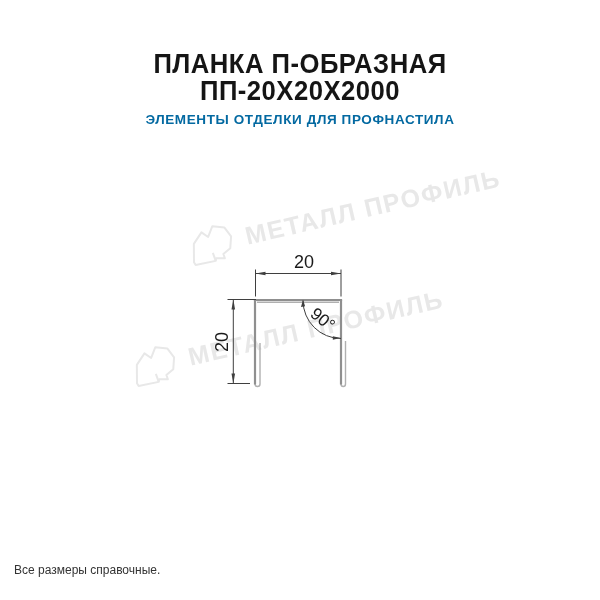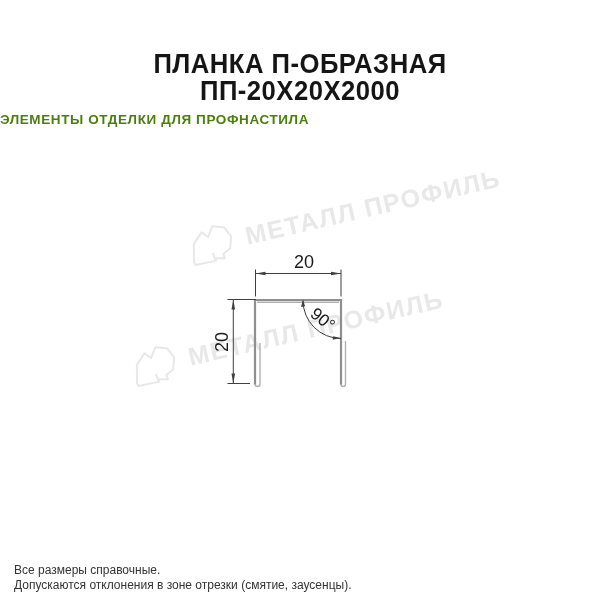--- a/index.html
+++ b/index.html
@@ -10,22 +10,22 @@
   
   .title-line{
     position:absolute;left:0;right:0;text-align:center;
     font-weight:800;font-size:27px;line-height:27px;color:#151515;
     letter-spacing:.5px;transform:scaleX(.95);transform-origin:center;
     white-space:nowrap;
   }
   .title-1{top:51px;}
   .title-2{top:78px;}
   .subtitle{
-    position:absolute;left:0;right:0;top:112px;
-    font-weight:700;font-size:13.5px;color:#4d7c0f;letter-spacing:.6px;
+    position:absolute;left:0;right:0;top:112px;text-align:center;
+    font-weight:700;font-size:13.5px;color:#0369a1;letter-spacing:.6px;
     white-space:nowrap;
   }
   
   .watermark{
     position:absolute;height:40px;display:flex;align-items:center;gap:10px;
     color:#e8e8e8;font-weight:700;font-size:25px;letter-spacing:1.5px;
     white-space:nowrap;transform-origin:0 50%;pointer-events:none;
   }
   .wm-1{left:185px;top:230px;transform:rotate(-13deg);}
   .wm-2{left:128px;top:351px;transform:rotate(-13deg);}
@@ -105,14 +105,13 @@
     <polygon class="dim-fill" points="303,299.7 301,306.9 305.1,306.3"></polygon>
     <polygon class="dim-fill" points="340.6,338 332.8,336.2 332.8,339.8"></polygon>
     <g transform="translate(323,319) rotate(38)">
       <text class="angle-text" x="0" y="6" text-anchor="middle">90°</text>
     </g>
   </g>
 </svg>
 
 <div class="footer">
   <div>Все размеры справочные.</div>
-  <div>Допускаются отклонения в зоне отрезки (смятие, заусенцы).</div>
 </div>
 
 </body></html>

